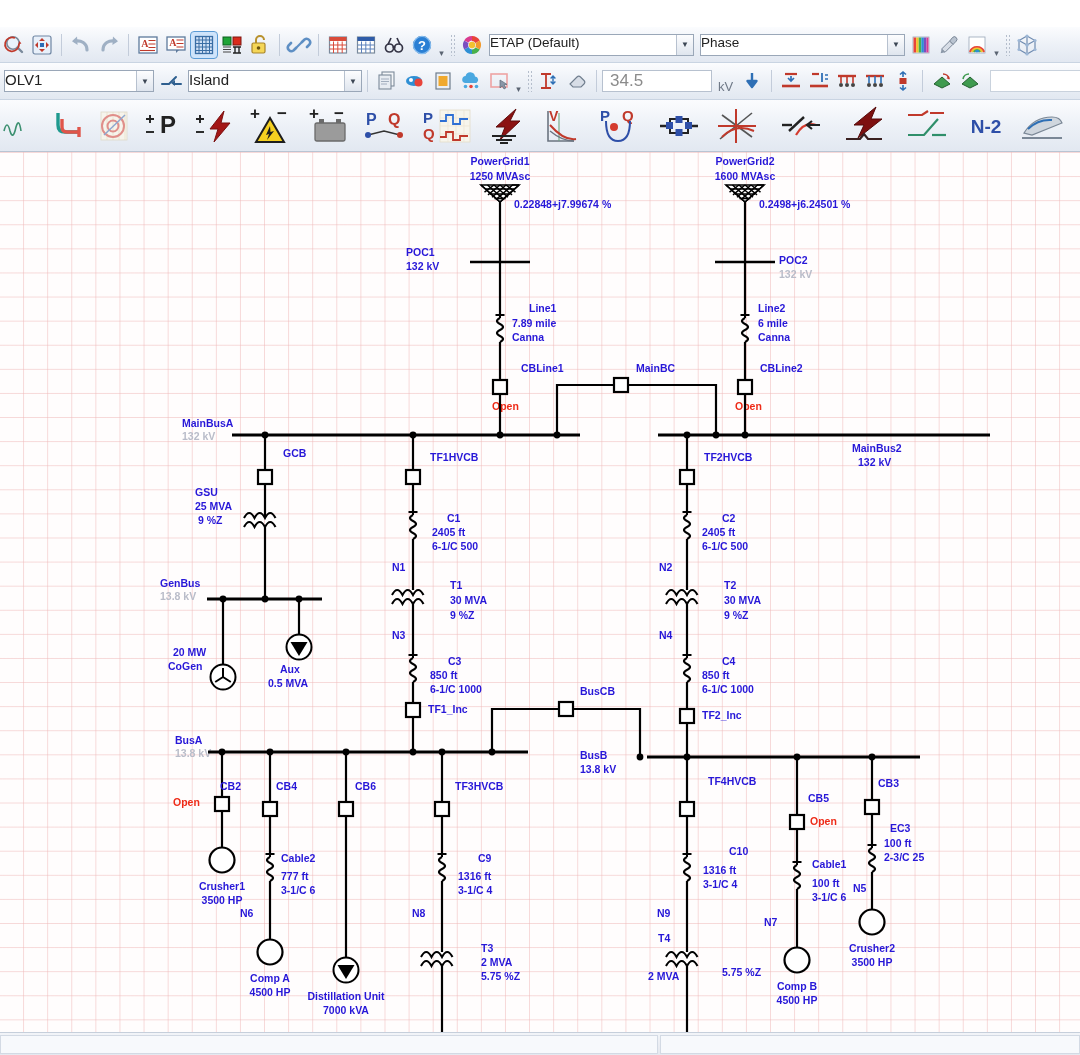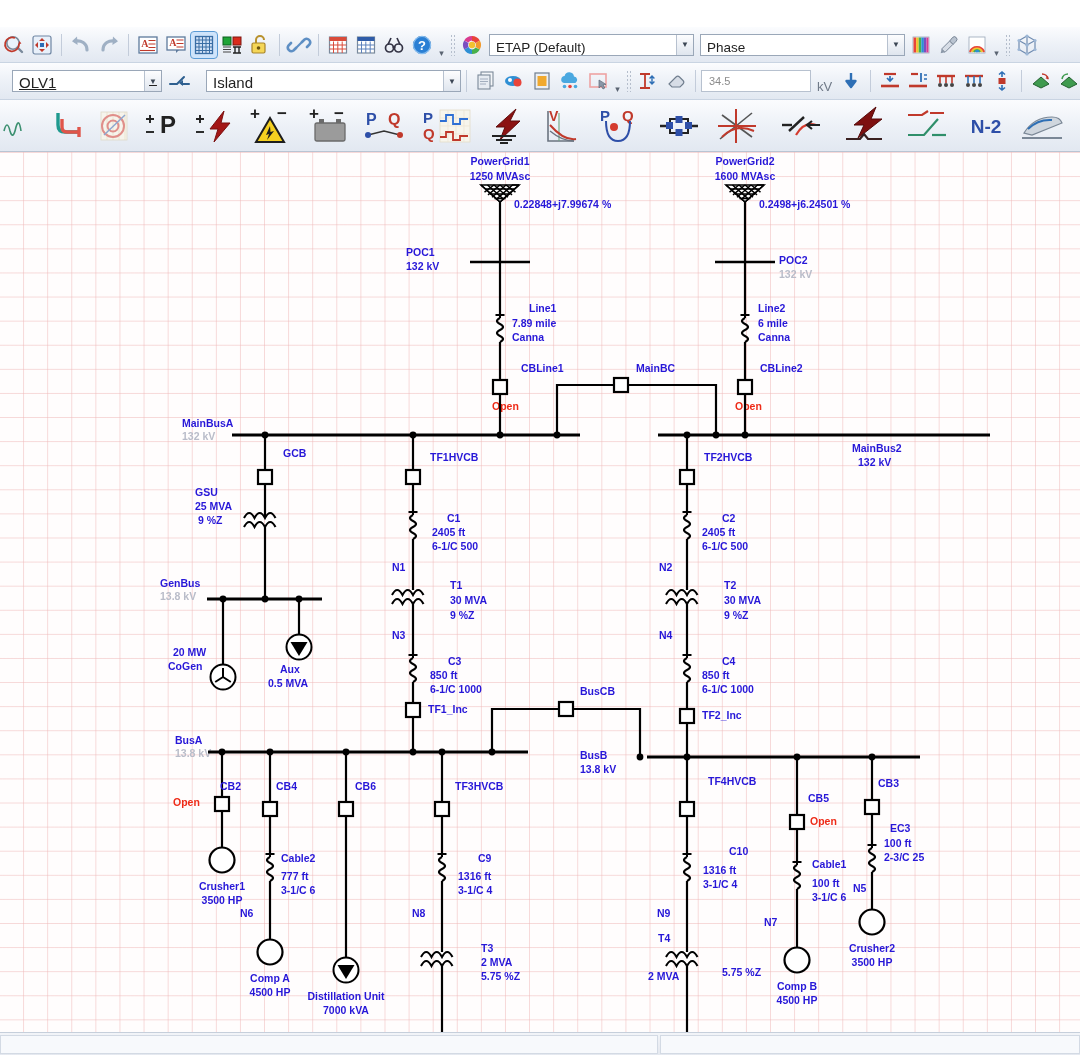--- a/index.html
+++ b/index.html
@@ -52,33 +52,33 @@
     border-radius: 3px;
   }
   .ico svg { position: absolute; left: 0; top: 0; }
   .ico.sel { background: #cfe4fb; outline: 1px solid #5b9bd5; }
 
   .ico-lg { width: 40px; height: 42px; flex:none; position: relative; margin: 0 3px; border-radius:3px; cursor: default;}
 
   
   .combo {
     height: 22px; background: #fff; border: 1px solid #9aa7b8;
-    display: flex; align-items: flex-end; position: relative; flex: none;
-    font-size: 13.5px; color: #222; padding-left: 6px;
+    display: flex; align-items: flex-start; position: relative; flex: none;
+    font-size: 13.5px; color: #222; 
   }
   .combo .txt { flex: 1; overflow: hidden; white-space: nowrap; }
   .combo .arrow {
     width: 17px; height: 20px; background: linear-gradient(to bottom,#fdfdfe,#dfe5ee);
     border-left: 1px solid #b7c1cf; display: flex; align-items: center; justify-content: center;
     font-size: 8px; color: #3c4654;
   }
   .combo .arrow:after { content: "▼"; }
   .fieldbox {
     height: 22px; background: #fff; border: 1px solid #b7c1cf;
-    display: flex; align-items: center; font-size: 11px; color: #8b8b8b;
+    display: flex; align-items: center; font-size: 17px; color: #8b8b8b;
     padding-left: 7px; flex: none;
   }
   .unitlbl { font-size: 13px; color: #707a88; margin: 10px 5px 0 6px; flex:none;}
 
   
   #canvas {
     position: absolute; left: 0; top: 152px; width: 1080px; height: 880px;
     background-color: #fffdfd;
     background-image:
       linear-gradient(to right, rgba(240,186,186,.55) 1px, transparent 1px),
@@ -321,34 +321,34 @@
             <circle cx="13" cy="22" r="1.6"></circle>
           <circle cx="5" cy="17.5" r="1.6"></circle>
             <circle cx="5" cy="8.5" r="1.6"></circle>
           <circle cx="13" cy="13" r="1.8"></circle>
         </g>
       </svg>
     </div>
   </div>
 
   <div class="toolbar" id="tb2">
-    <div class="combo" style="width:150px; margin-left:12px;text-decoration:underline;">
+    <div class="combo" style="width:150px; margin-left:4px;">
       <div class="txt" style="font-size:15px">OLV1</div>
       <div class="arrow"></div>
     </div>
 
     <div class="ico" style="margin-left:5px">
       <svg width="26" height="26" viewBox="0 0 26 26">
         <path d="M3 16 L10 16 L17 9" stroke="#2e5f8f" stroke-width="2" fill="none" stroke-linecap="round"></path>
         <path d="M22 16 L15 16" stroke="#2e5f8f" stroke-width="2" stroke-linecap="round"></path>
         <path d="M17 12 l-3 4 h6z" fill="#2e5f8f" transform="rotate(-90 16 16)"></path>
       </svg>
     </div>
 
-    <div class="combo" style="width:255px; margin-left:12px;">
+    <div class="combo" style="width:174px; margin-left:2px;">
       <div class="txt" style="font-size:15px">Island</div>
       <div class="arrow"></div>
     </div>
 
     <div class="tb-sep"></div>
 
     <div class="ico">
       <svg width="26" height="26" viewBox="0 0 26 26">
         <rect x="8" y="4" width="12" height="14" fill="#f4f6f9" stroke="#7c8a9a" stroke-width="1.1"></rect>
         <rect x="5" y="7" width="12" height="14" fill="#e7ecf2" stroke="#7c8a9a" stroke-width="1.1"></rect>

